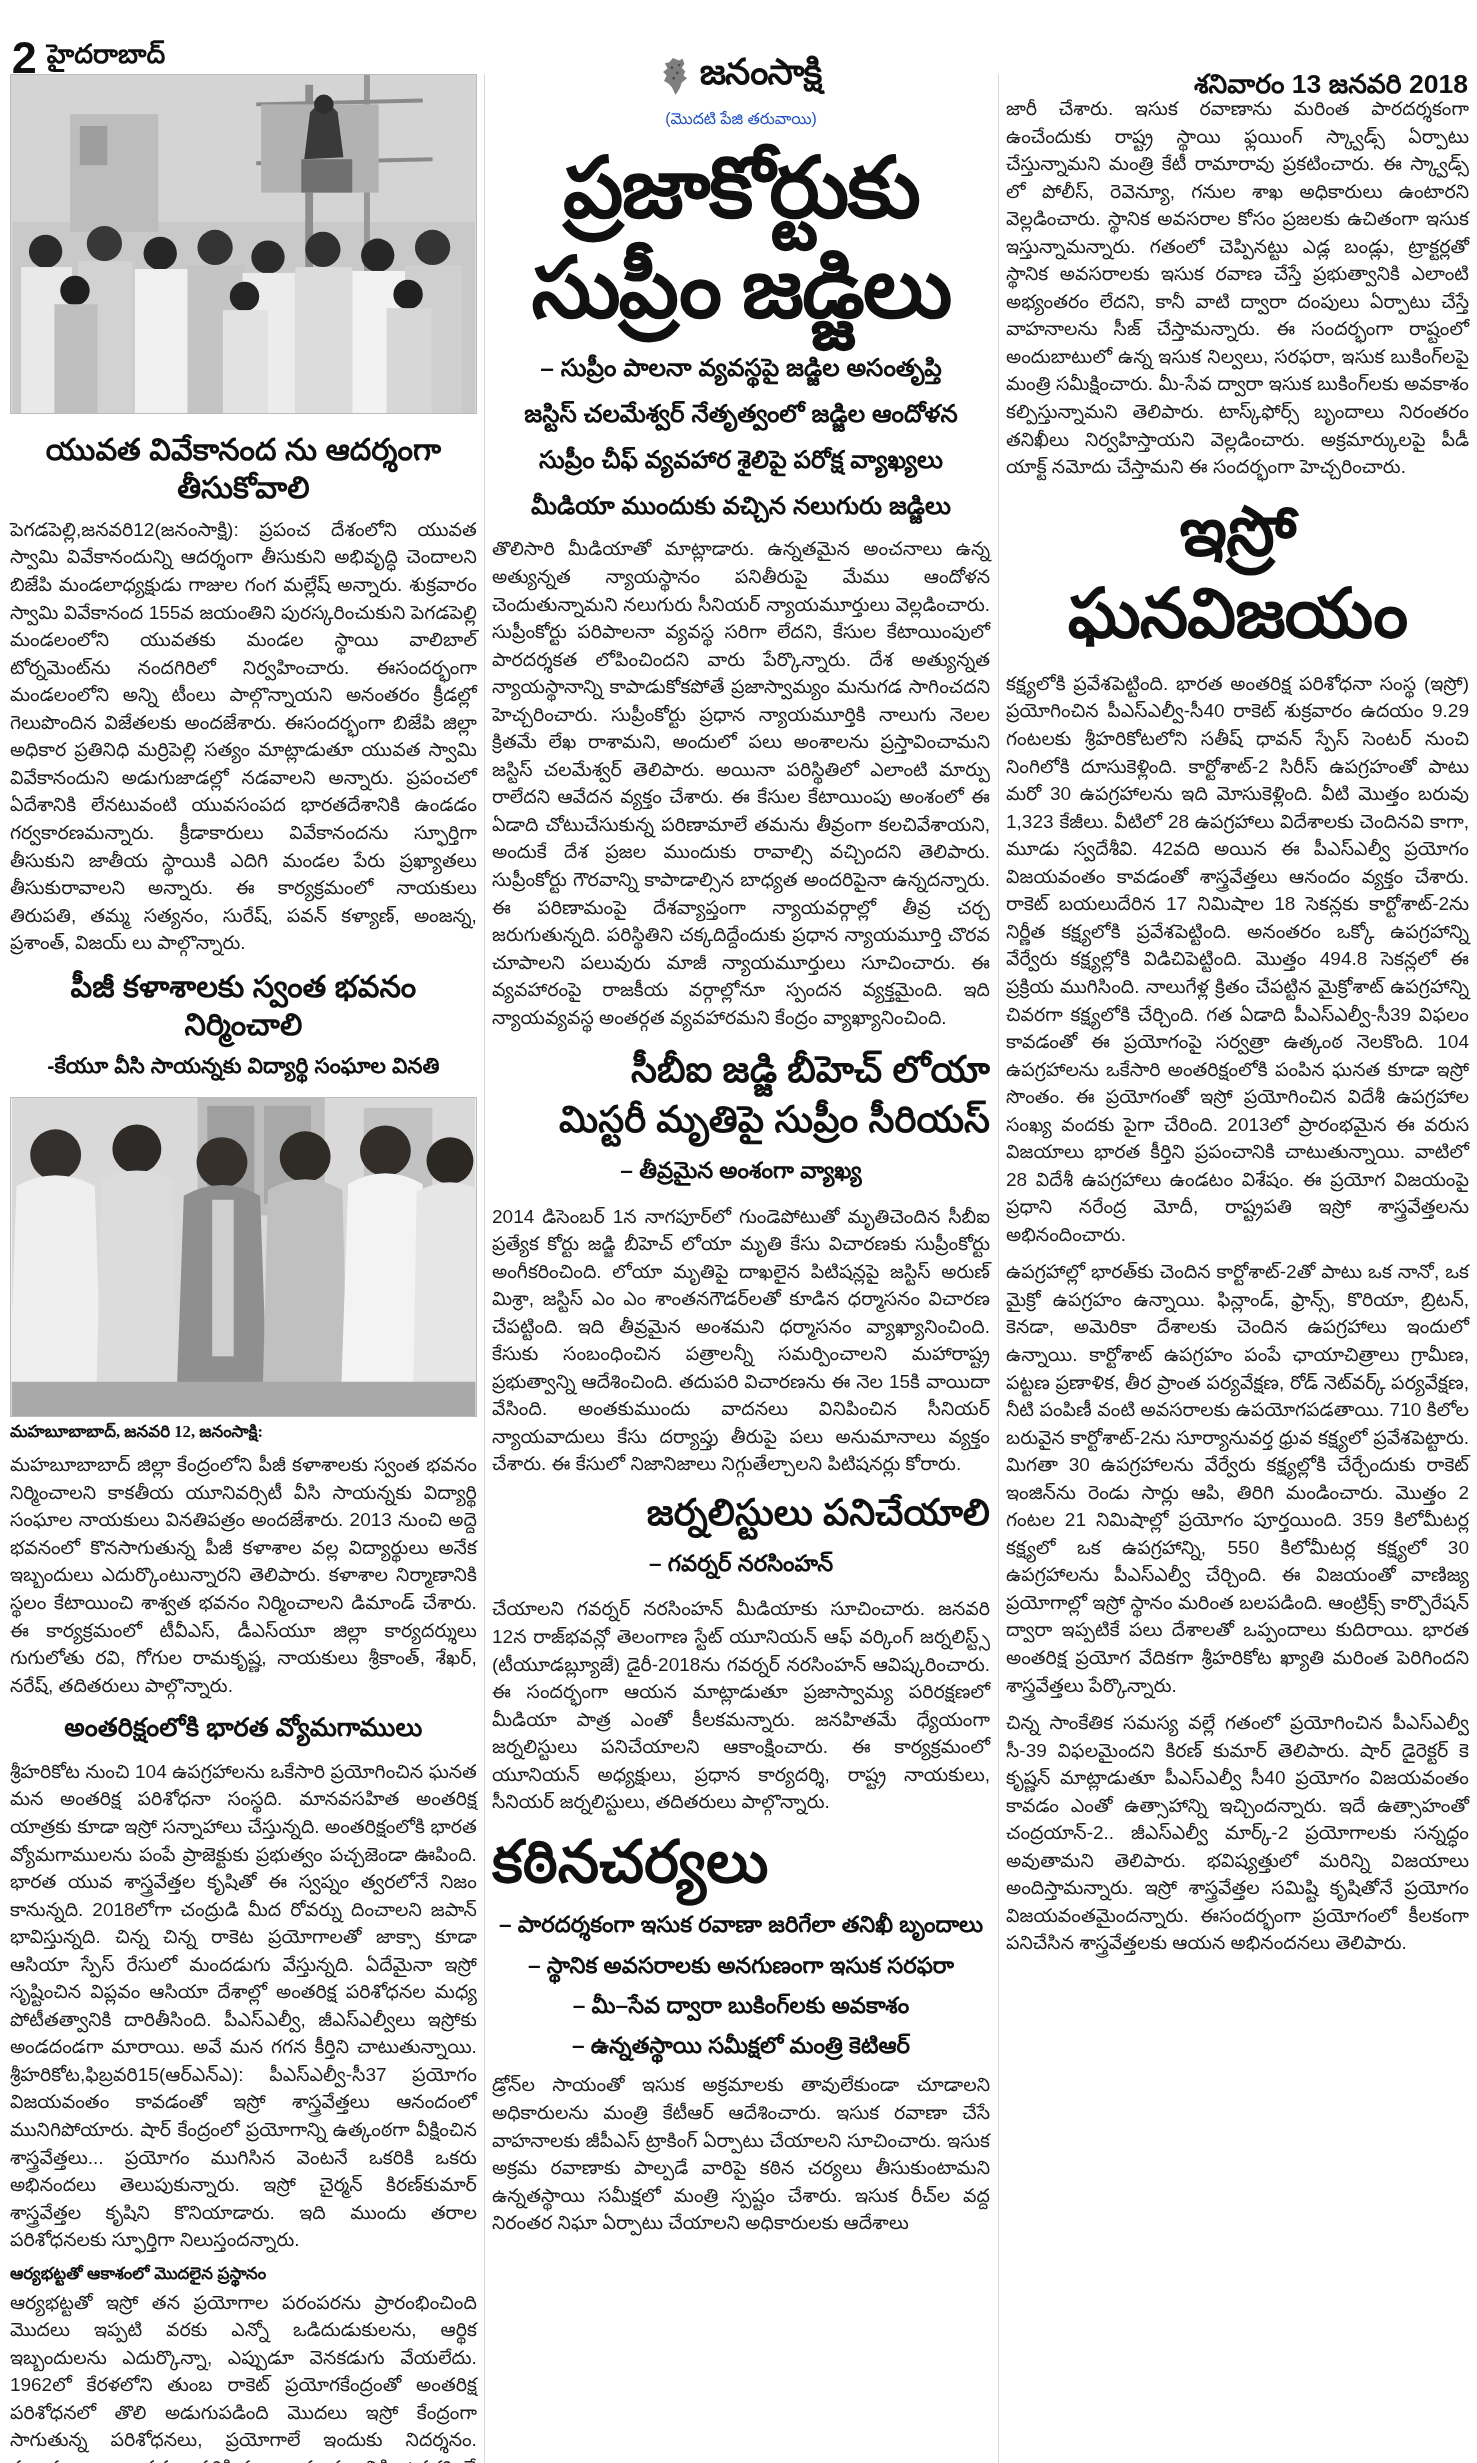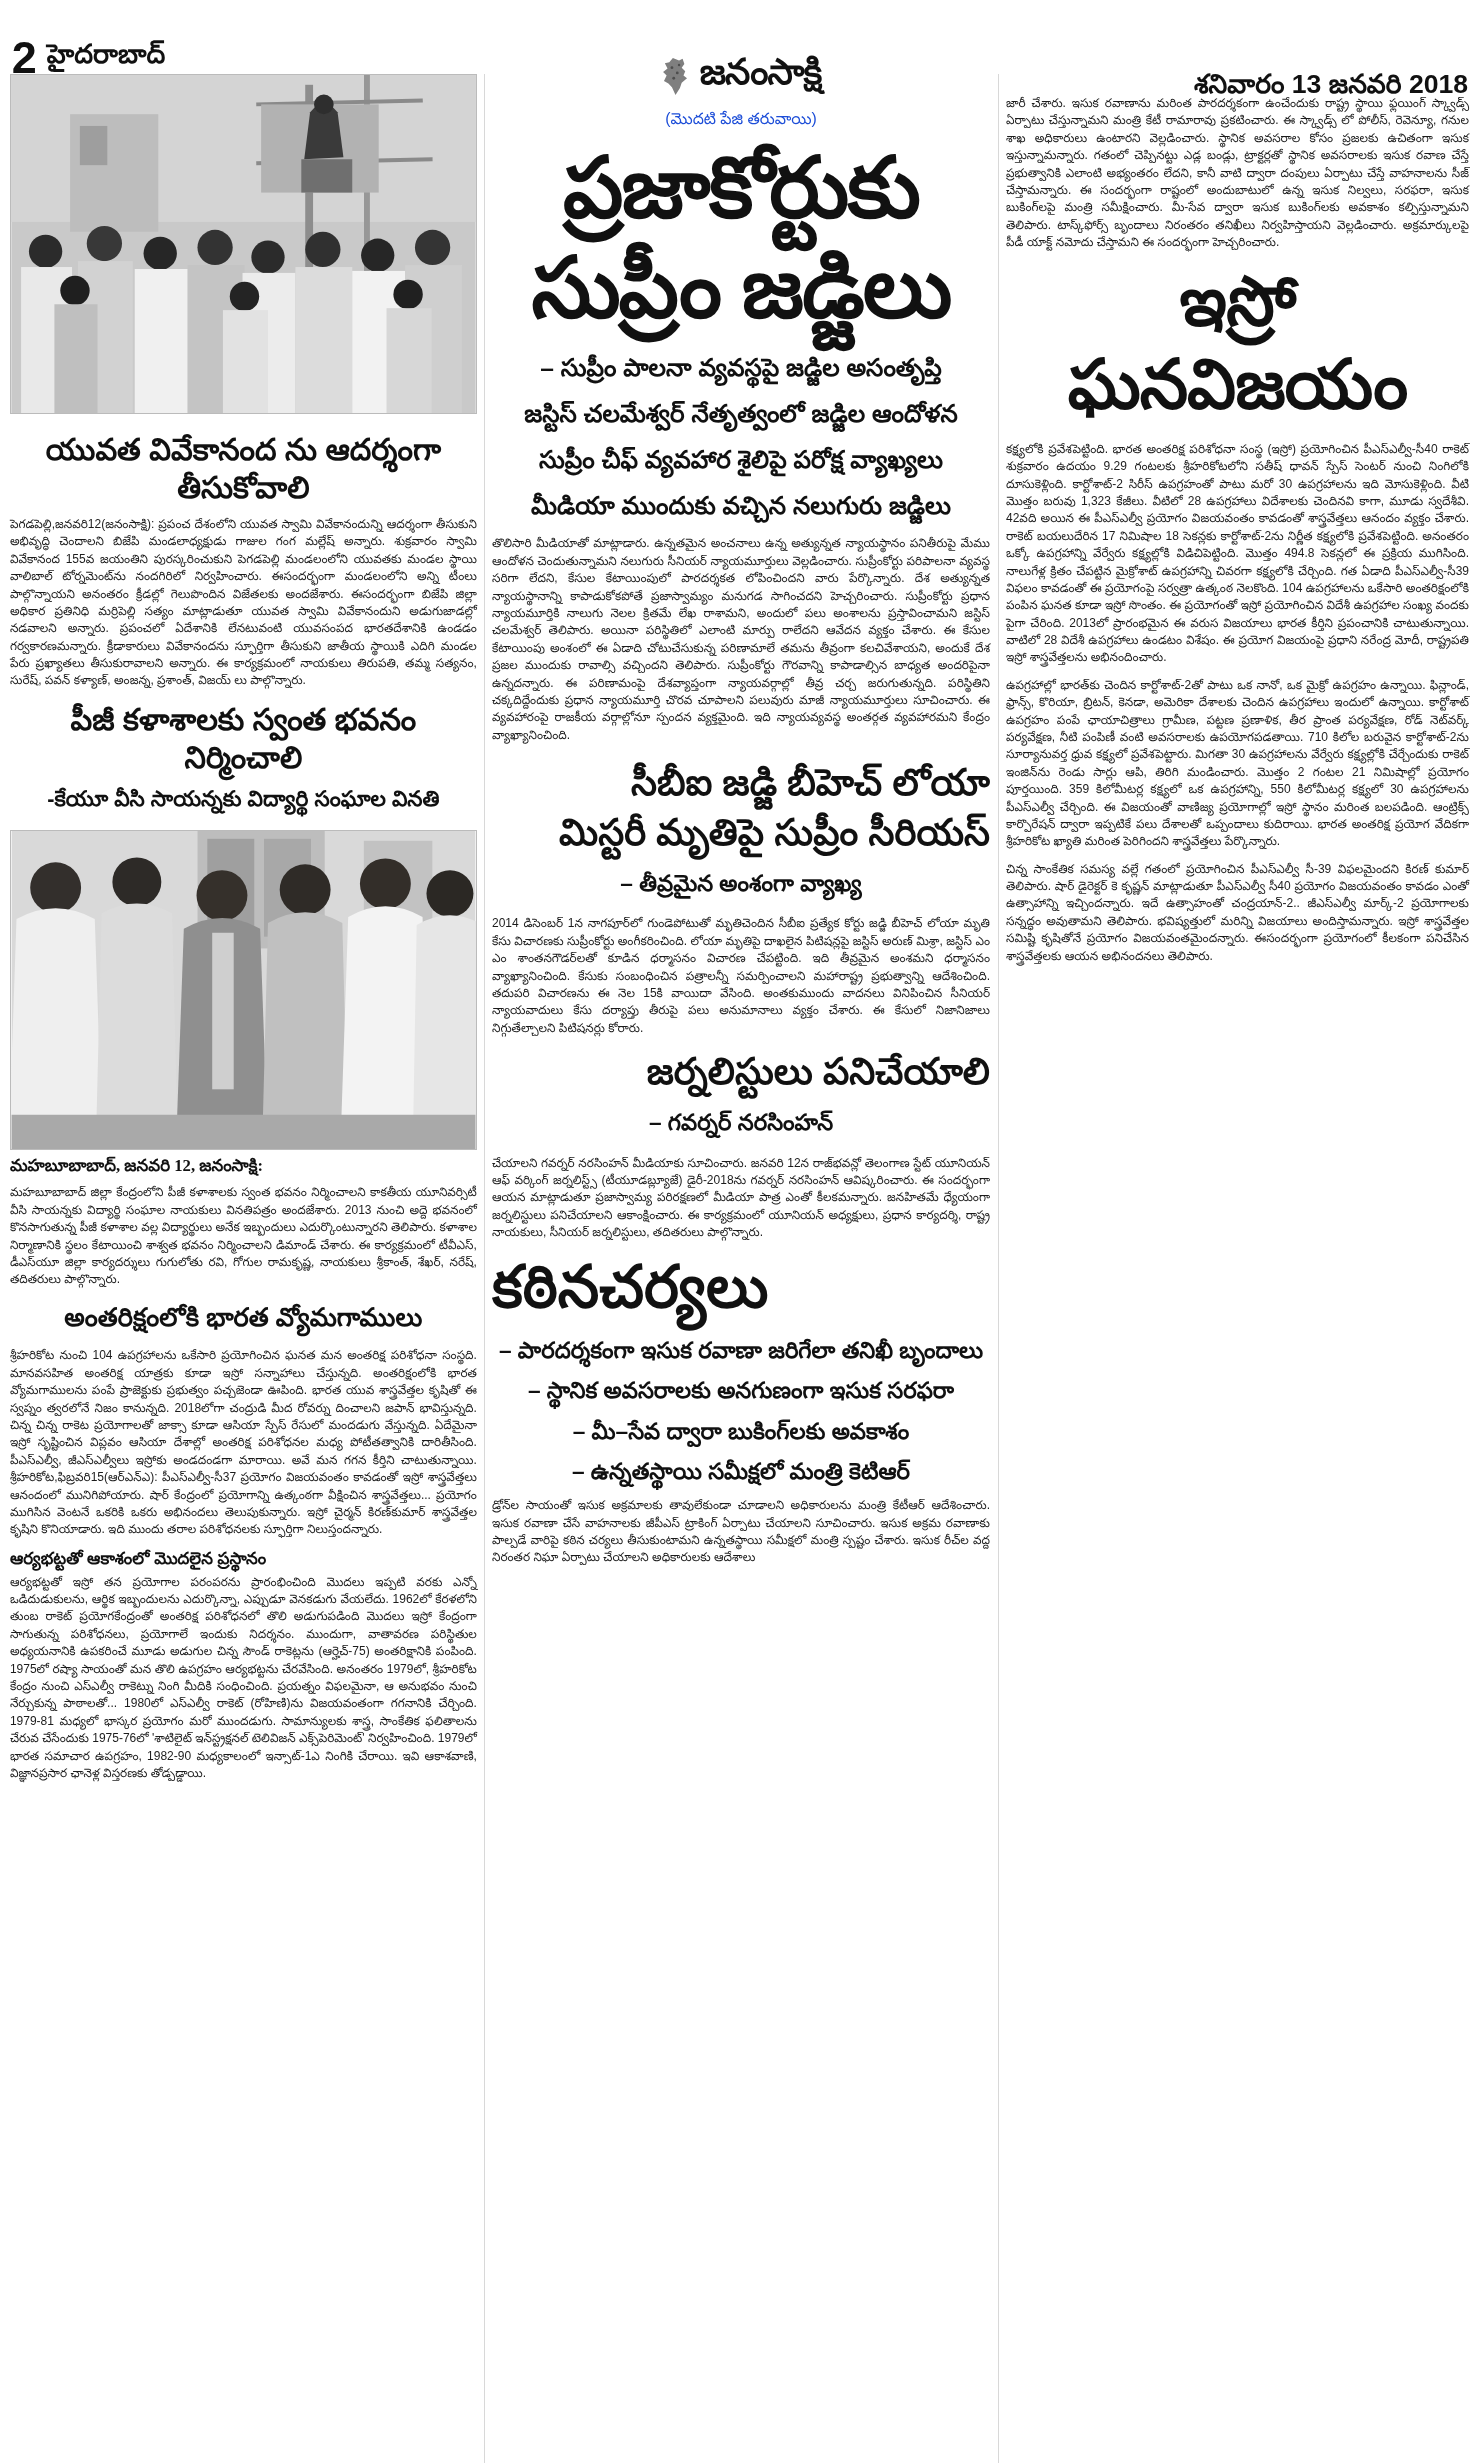--- a/index.html
+++ b/index.html
@@ -18,21 +18,21 @@
   .hdr-date{position:absolute;right:9.9px;top:69px;font-size:26.6px;font-weight:700;}
   .continuation{position:absolute;left:490px;width:502px;top:110px;text-align:center;font-size:15.8px;color:#1d4ed8;}
   
   .col{position:absolute;top:74px;}
   .col-left{left:9.9px;width:467px;}
   .col-center{left:492px;width:498px;top:138px;}
   .col-right{left:1006px;width:463px;top:95px;}
   .vrule{position:absolute;top:74px;bottom:0;width:1px;background:#d8d8d8;}
   .vr1{left:484px;} .vr2{left:998px;}
   
-  .body{font-size:12px;line-height:1.45;text-align:justify;color:#1c1c1c;margin:0 0 9.9px 0;word-break:break-word;}
+  .body{font-size:19px;line-height:1.45;text-align:justify;color:#1c1c1c;margin:0 0 9.9px 0;word-break:break-word;}
   .h-art{font-size:30.5px;font-weight:700;text-align:center;line-height:1.25;margin:15.8px 0 9.9px 0;}
   .h-sub{font-size:21.7px;font-weight:700;text-align:center;margin:2px 0 13.8px 0;}
   .h-mid{font-size:25.6px;font-weight:700;text-align:center;margin:13.8px 0 9.9px 0;}
   .h-inline{font-size:16.7px;font-weight:700;margin:5.9px 0 2px 0;}
   .caption{font-family:"Liberation Serif",serif;font-size:16.7px;font-weight:700;text-align:left;margin:5.9px 0 5.9px 0;}
   .h-xl{font-size:85px;font-weight:700;text-align:center;line-height:1.18;letter-spacing:-2px;margin:0;}
   .h-xl2{font-size:69px;font-weight:700;text-align:center;line-height:1.2;letter-spacing:-1px;margin:0;}
   .h-lg{font-size:37px;font-weight:700;text-align:right;line-height:1.35;margin:0;}
   .h-sand1{font-size:33px;font-weight:700;text-align:center;line-height:1.2;margin:0;}
   .h-sand2{font-size:59px;font-weight:800;text-align:left;line-height:1.25;margin:0 0 7.9px 0;}

